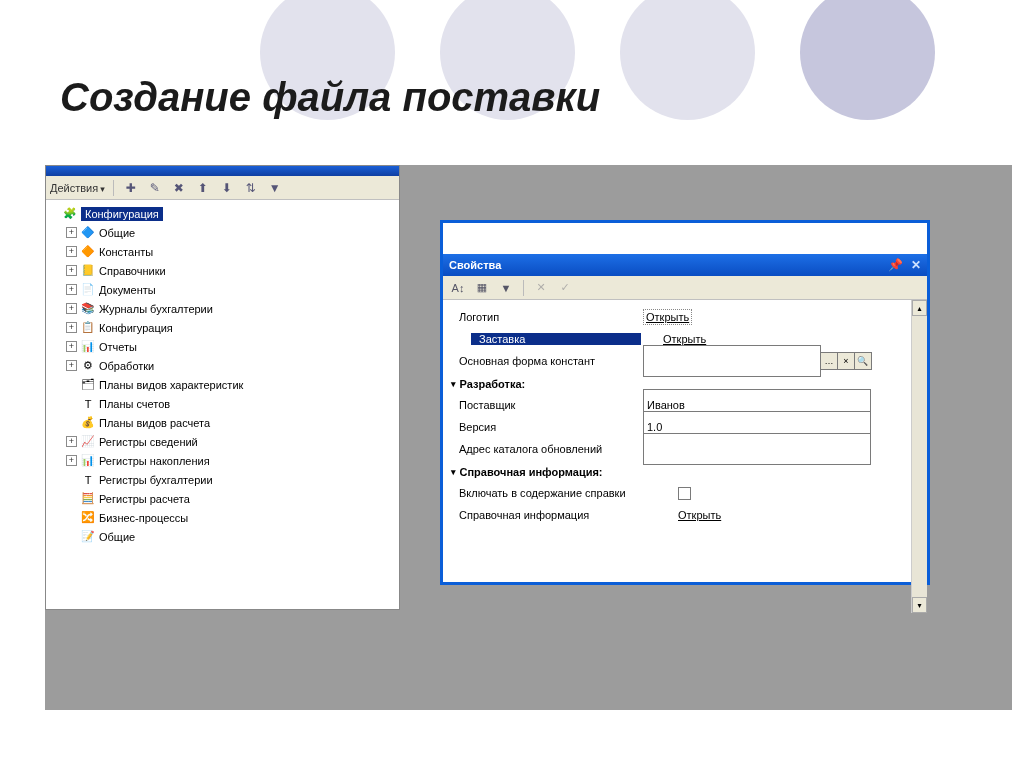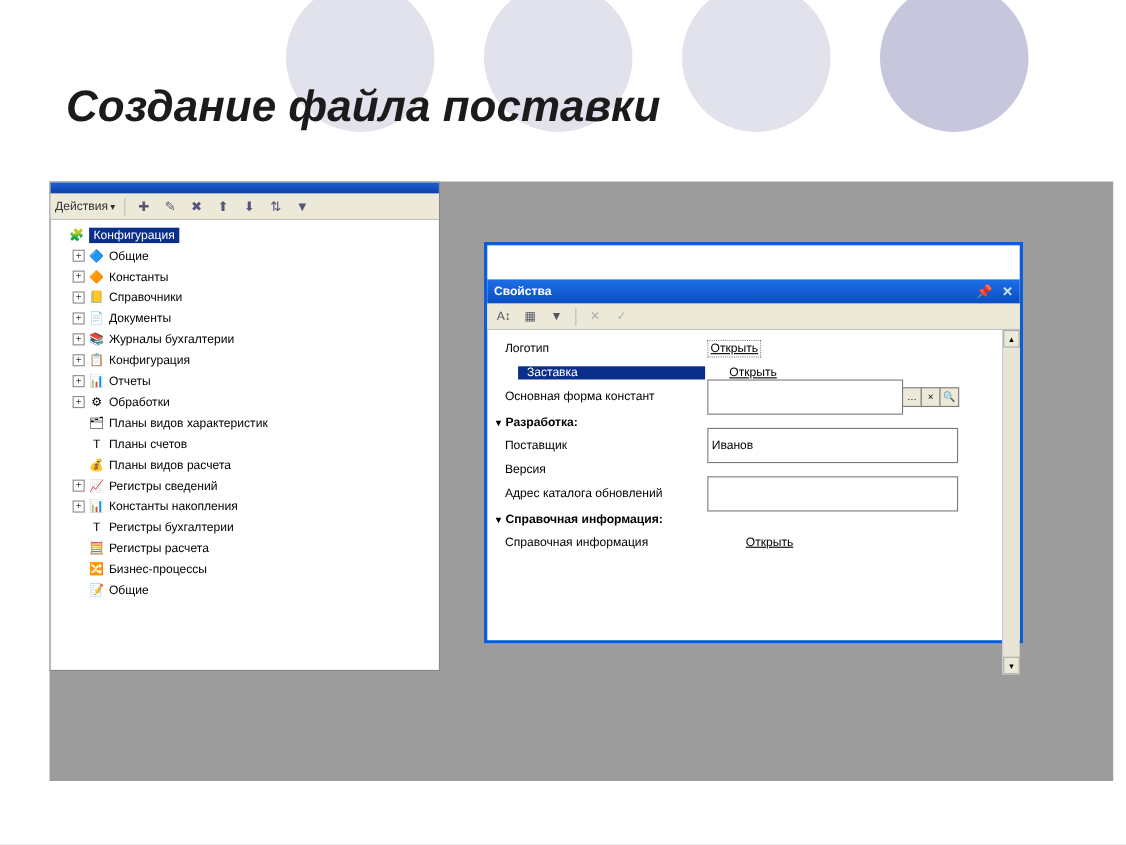--- a/index.html
+++ b/index.html
@@ -309,21 +309,21 @@
             <span class="tree-label">Планы видов расчета</span>
           </div>
           <div class="tree-row indent">
             <span class="expander">+</span>
             <span class="tree-icon">📈</span>
             <span class="tree-label">Регистры сведений</span>
           </div>
           <div class="tree-row indent">
             <span class="expander">+</span>
             <span class="tree-icon">📊</span>
-            <span class="tree-label">Константы накопления</span>
+            <span class="tree-label">Регистры накопления</span>
           </div>
           <div class="tree-row indent">
             <span class="expander hidden"></span>
             <span class="tree-icon">Т</span>
             <span class="tree-label">Регистры бухгалтерии</span>
           </div>
           <div class="tree-row indent">
             <span class="expander hidden"></span>
             <span class="tree-icon">🧮</span>
             <span class="tree-label">Регистры расчета</span>
@@ -380,28 +380,33 @@
         <div class="section-header">
           <span class="tri">▾</span>
           <span>Разработка:</span>
         </div>
         <div class="prop-row">
           <span class="prop-label">Поставщик</span>
           <input class="prop-input prop-input-wide" value="Иванов" style="">
         </div>
         <div class="prop-row">
           <span class="prop-label">Версия</span>
+          <input class="prop-input prop-input-wide" value="1.0" style="">
         </div>
         <div class="prop-row">
           <span class="prop-label">Адрес каталога обновлений</span>
           <input class="prop-input prop-input-wide" value="" style="">
         </div>
         <div class="section-header">
           <span class="tri">▾</span>
           <span>Справочная информация:</span>
+        </div>
+        <div class="prop-row">
+          <span class="prop-label" style="width:205px">Включать в содержание справки</span>
+          <span class="checkbox"></span>
         </div>
         <div class="prop-row">
           <span class="prop-label" style="width:205px">Справочная информация</span>
           <span class="prop-link">Открыть</span>
         </div>
       </div>
       <div class="prop-scroll">
         <div class="scroll-up">▴</div>
         <div class="scroll-down">▾</div>
       </div>

